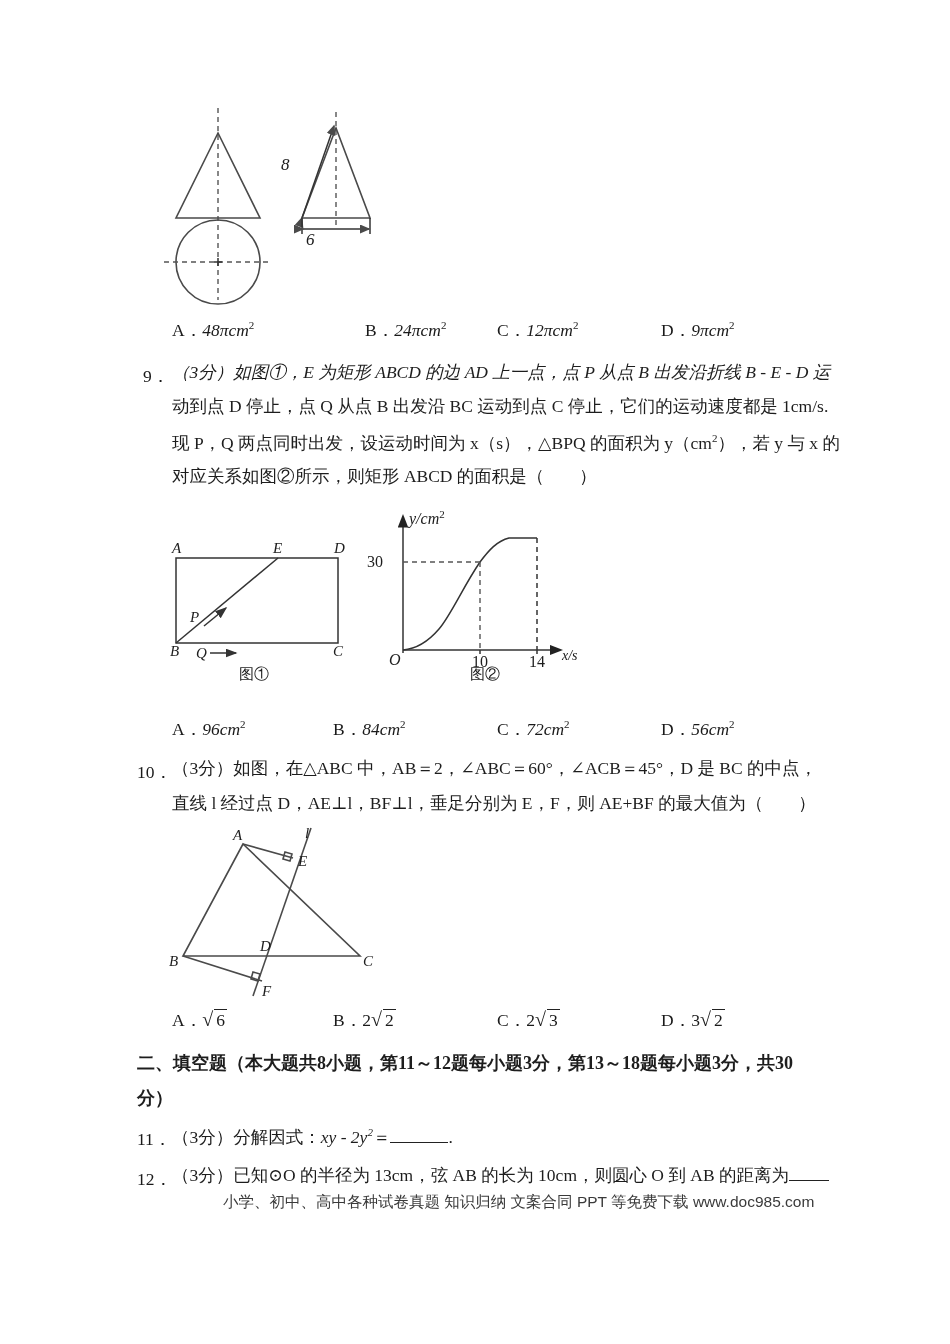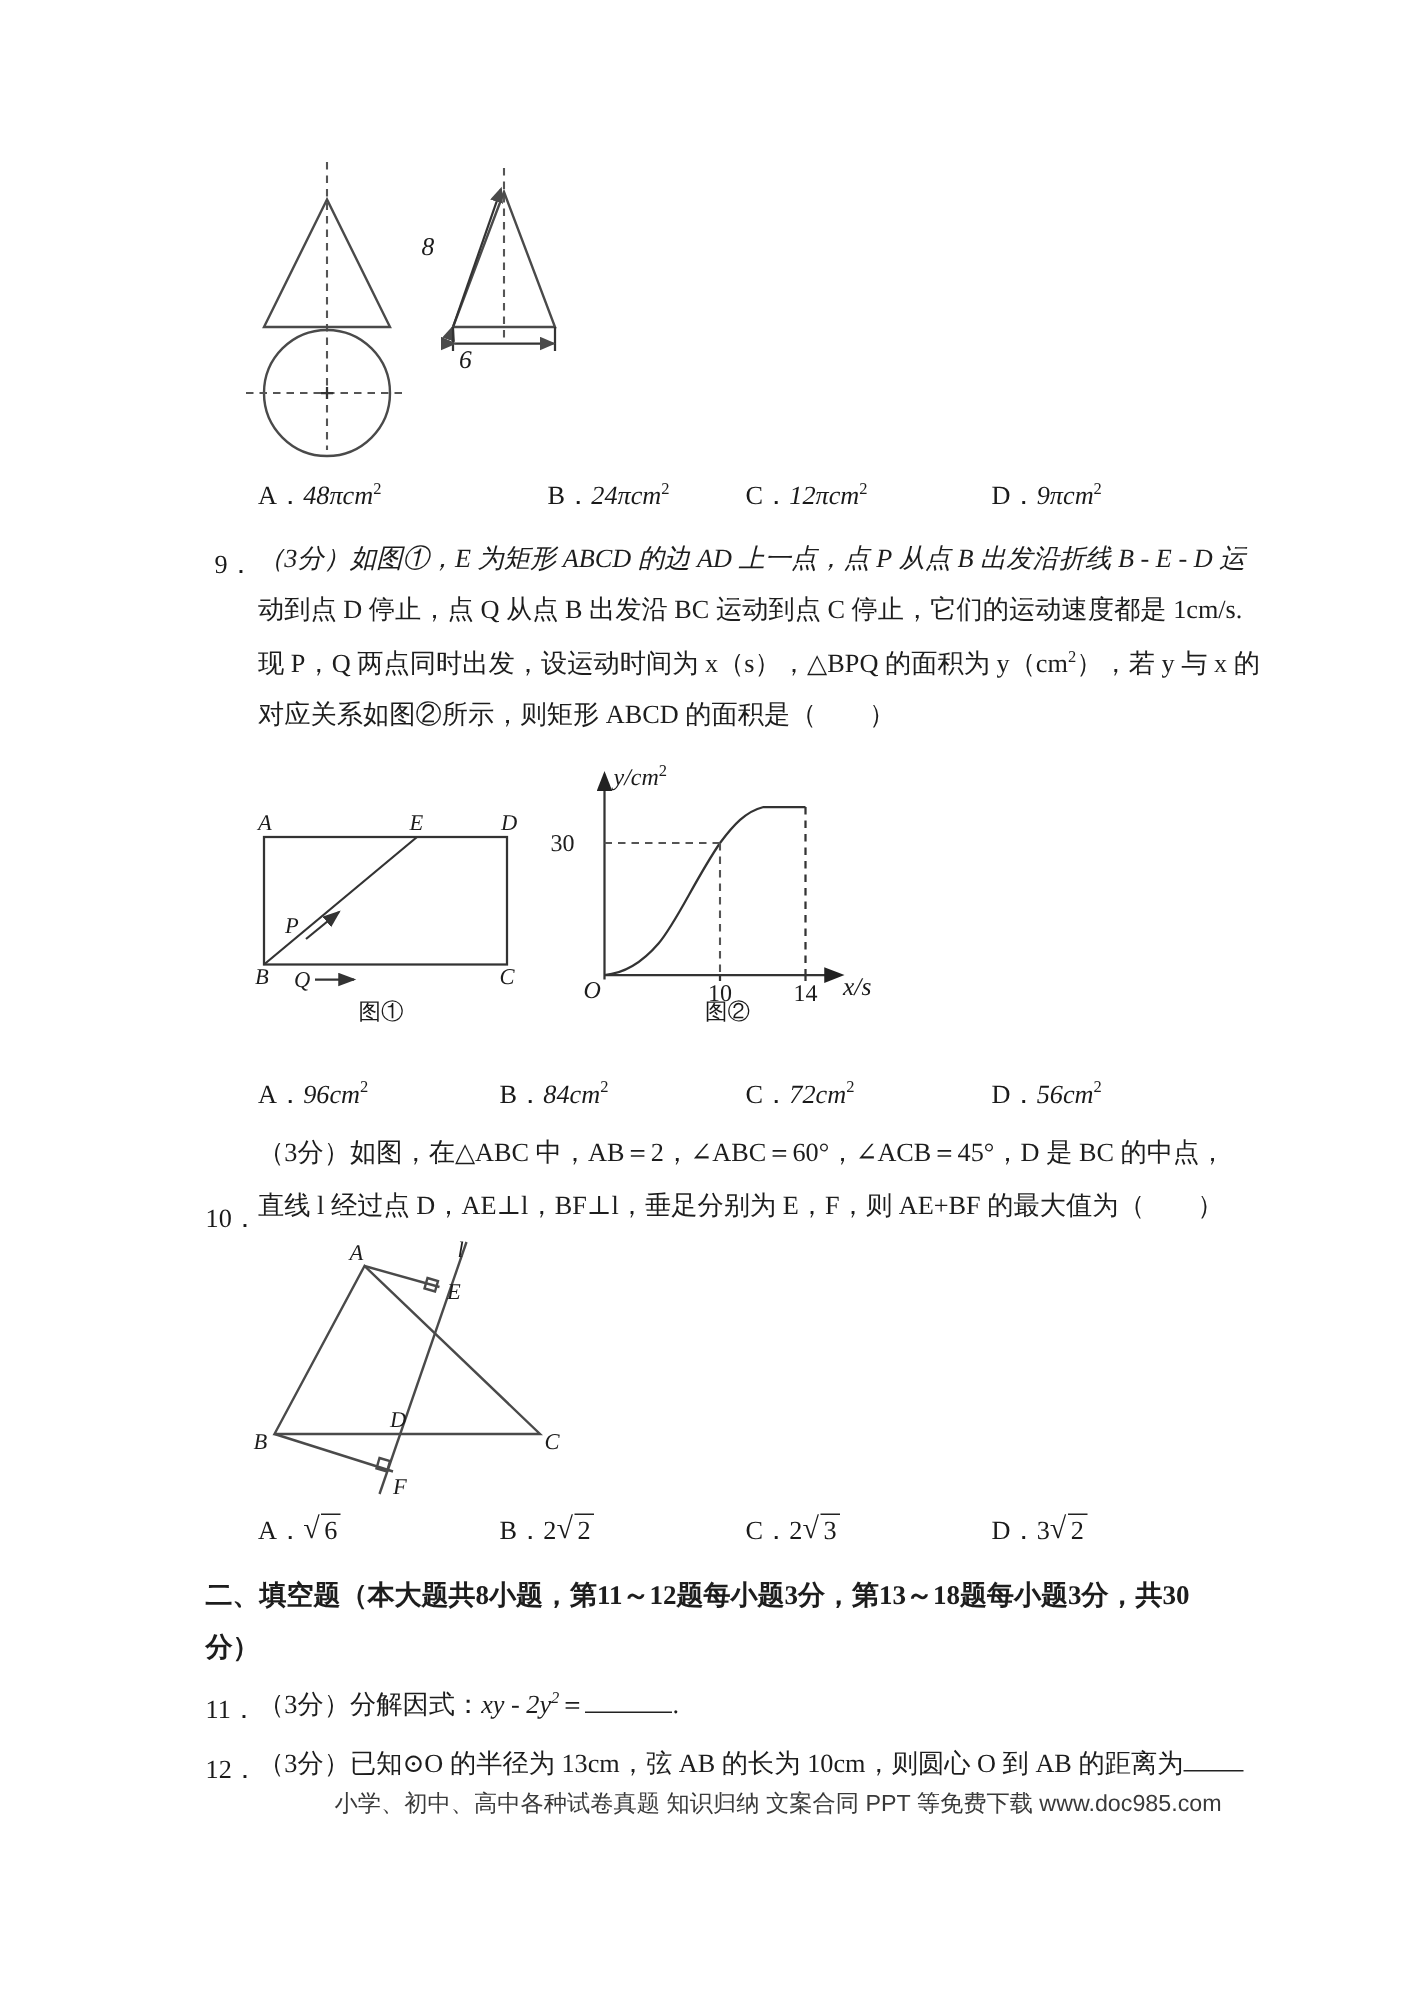--- a/index.html
+++ b/index.html
@@ -215,37 +215,37 @@
 
       <text class="lbln" x="-2" y="62" text-anchor="end" style="font-size:16px;">30</text>
       <text class="lbl" x="4" y="160" style="font-size:16px;">O</text>
       <text class="lbln" x="95" y="162" text-anchor="middle" style="font-size:16px;">10</text>
       <text class="lbln" x="152" y="162" text-anchor="middle" style="font-size:16px;">14</text>
     </svg>
   </div>
   <div class="figcap" style="left:409px; top:508px; font-size:16px;">
     <span class="it">y/cm</span><span class="supn">2</span>
   </div>
-  <div class="figcap it" style="left:562px; top:648px; font-size:17px;">x/s</div>
+  <div class="figcap it" style="left:562px; top:648px; font-size:14px;">x/s</div>
   <div class="figcap" style="left:470px; top:665px;">图②</div>
 
   <div class="opt" style="left:172px; top:717px;">
     <span>A</span><span>．</span><span class="it">96cm</span><span class="supn">2</span>
   </div>
   <div class="opt" style="left:333px; top:717px;">
     <span>B</span><span>．</span><span class="it">84cm</span><span class="supn">2</span>
   </div>
   <div class="opt" style="left:497px; top:717px;">
     <span>C</span><span>．</span><span class="it">72cm</span><span class="supn">2</span>
   </div>
   <div class="opt" style="left:661px; top:717px;">
     <span>D</span><span>．</span><span class="it">56cm</span><span class="supn">2</span>
   </div>
 
-  <div class="qnum" style="left:137px; top:760px;margin-top:40px;">
+  <div class="qnum" style="left:137px; top:760px;">
     <span>10</span><span>．</span>
   </div>
   <div class="line" style="left:172px; top:760px;">
     <span>（3分）</span><span>如图，在△ABC 中，AB＝2，∠ABC＝60°，∠ACB＝45°，D 是 BC 的中点，</span>
   </div>
   <div class="line" style="left:172px; top:795px;">
     <span>直线 l 经过点 D，AE⊥l，BF⊥l，垂足分别为 E，F，则 AE+BF 的最大值为（　　）</span>
   </div>
 
   <div class="fig" style="left:165px; top:826px;">

